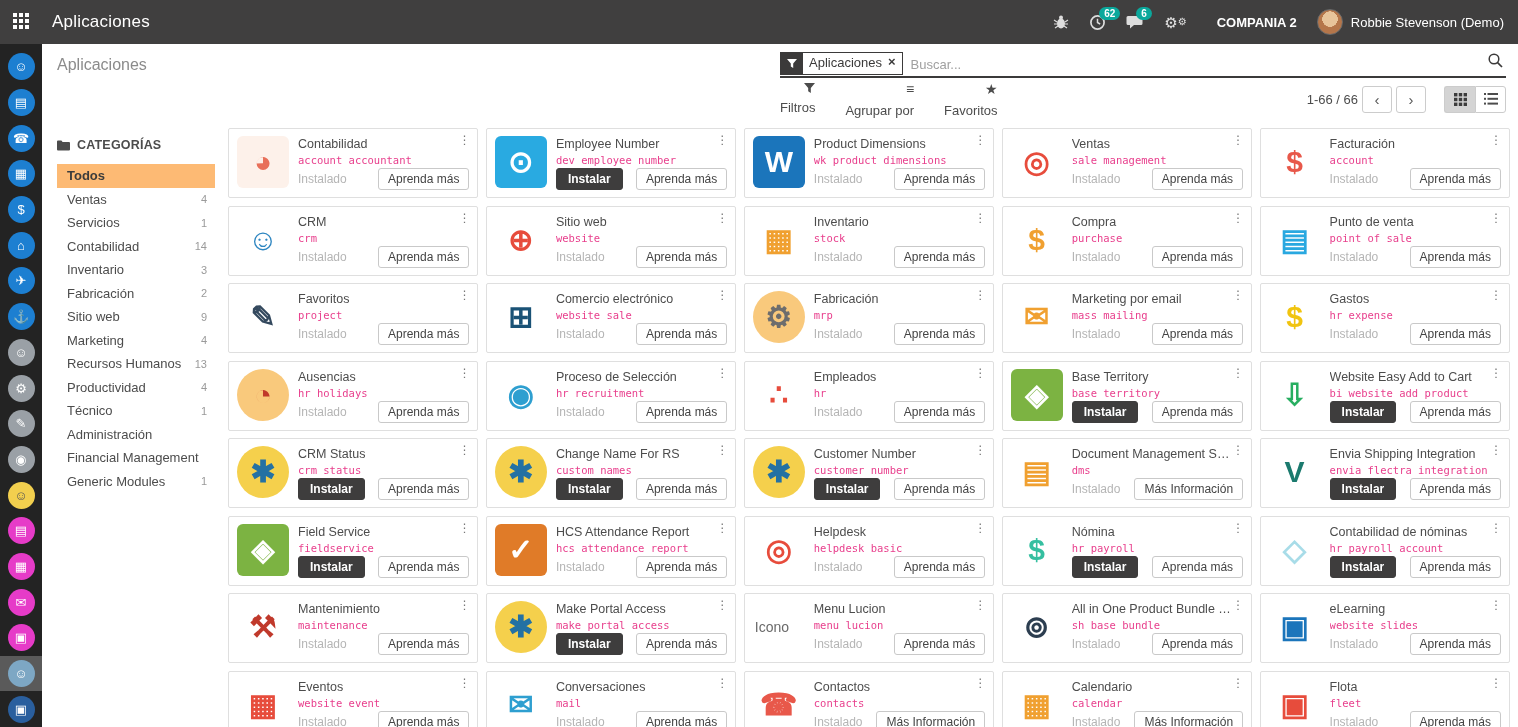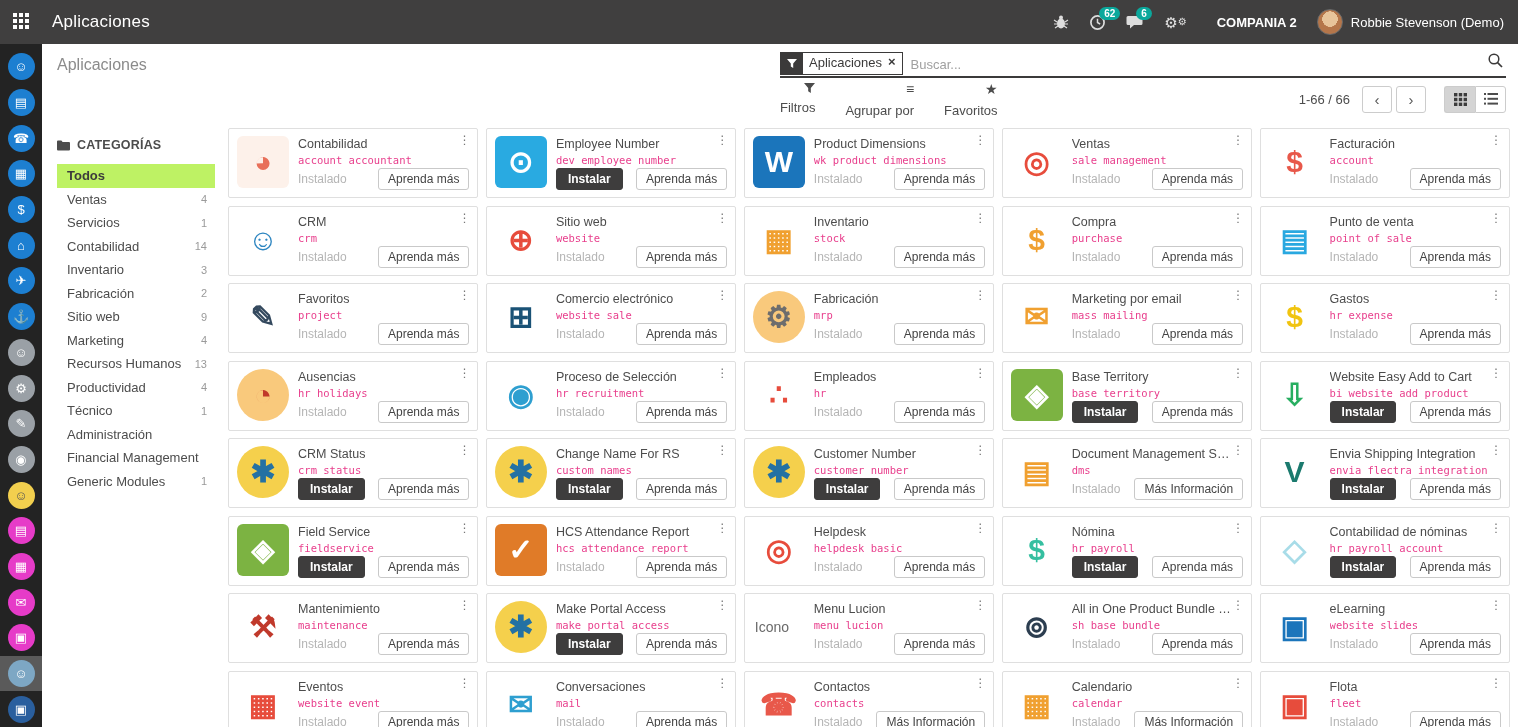--- a/index.html
+++ b/index.html
@@ -45,38 +45,38 @@
   .facet-close { font-size:13px; color:#3b3a3a; padding:1px 6px 0 1px; cursor:pointer; font-weight:bold; }
   .search-input { flex:1; border:0; outline:none; font-size:13px; color:#737373; padding:0 6px 3px 8px;
                   font-family:"Liberation Sans",sans-serif; }
   .search-input::placeholder { color:#a0a0a0; }
   .search-glass { cursor:pointer; padding:0 2px 2px 0; }
   .cp-bottom { display:flex; align-items:center; height:44px; }
   .cp-filters { display:flex; align-items:center; gap:30px; font-size:13px; color:#4c4c4c; }
   .cp-filter-item { display:flex; align-items:flex-end; gap:6px; cursor:pointer;flex-direction:column; }
   .glyph-icon { font-size:14px; color:#4c4c4c; }
   .cp-pager { margin-left:auto; display:flex; align-items:center; gap:4px; }
-  .pager-text { font-size:13px; color:#4c4c4c; margin-right:8px; }
+  .pager-text { font-size:13px; color:#4c4c4c; }
   .pager-btn { width:30px; height:27px; border:1px solid #ccc; background:#fff; border-radius:3px;
                font-size:15px; color:#555; cursor:pointer; display:flex; align-items:center; justify-content:center; }
   .switcher { display:flex; margin-left:14px; }
   .switch-btn { width:31px; height:27px; border:1px solid #ccc; background:#fff; display:flex;
                 align-items:center; justify-content:center; cursor:pointer; }
   .switch-btn:first-child { border-radius:3px 0 0 3px; border-right:none; }
   .switch-btn:last-child { border-radius:0 3px 3px 0; }
   .switch-btn.active { background:#d4d4d4; }
 
   
   .content { display:flex; height:607px; }
   .sidebar { width:178px; padding:18px 0 0 15px; flex:0 0 178px; }
   .sb-header { display:flex; align-items:center; gap:7px; font-size:12.5px; font-weight:bold; color:#4c4c4c;
                margin-bottom:12px; letter-spacing:.2px; }
   .sb-item { display:flex; align-items:center; height:23.5px; font-size:13px; color:#4c4c4c;
              padding:0 8px 0 10px; width:158px; cursor:pointer; }
-  .sb-item.active { background:#bef264; font-weight:bold; color:#3c3c3c; }
+  .sb-item.active { background:#fdba74; font-weight:bold; color:#3c3c3c; }
   .sb-count { margin-left:auto; font-size:11px; color:#9a9a9a; }
 
   .kanban { flex:1; padding:8px 8px 0 8px; display:grid; grid-template-columns:repeat(5, 1fr);
             grid-auto-rows:70px; gap:7.5px; align-content:start; }
   .card { background:#fff; border:1px solid #dfdfdf; border-radius:2px; position:relative;
           display:flex; padding:7px 8px 7px 8px; gap:9px; overflow:hidden; }
   .card-icon { width:52px; height:52px; flex:0 0 52px; display:flex; align-items:center; justify-content:center;
                font-size:30px; line-height:1; border-radius:6px; font-weight:bold; }
   .card-icon.circle { border-radius:50%; }
   .card-icon.plain { font-size:14px; font-weight:normal; justify-content:flex-start; padding-left:2px; }

